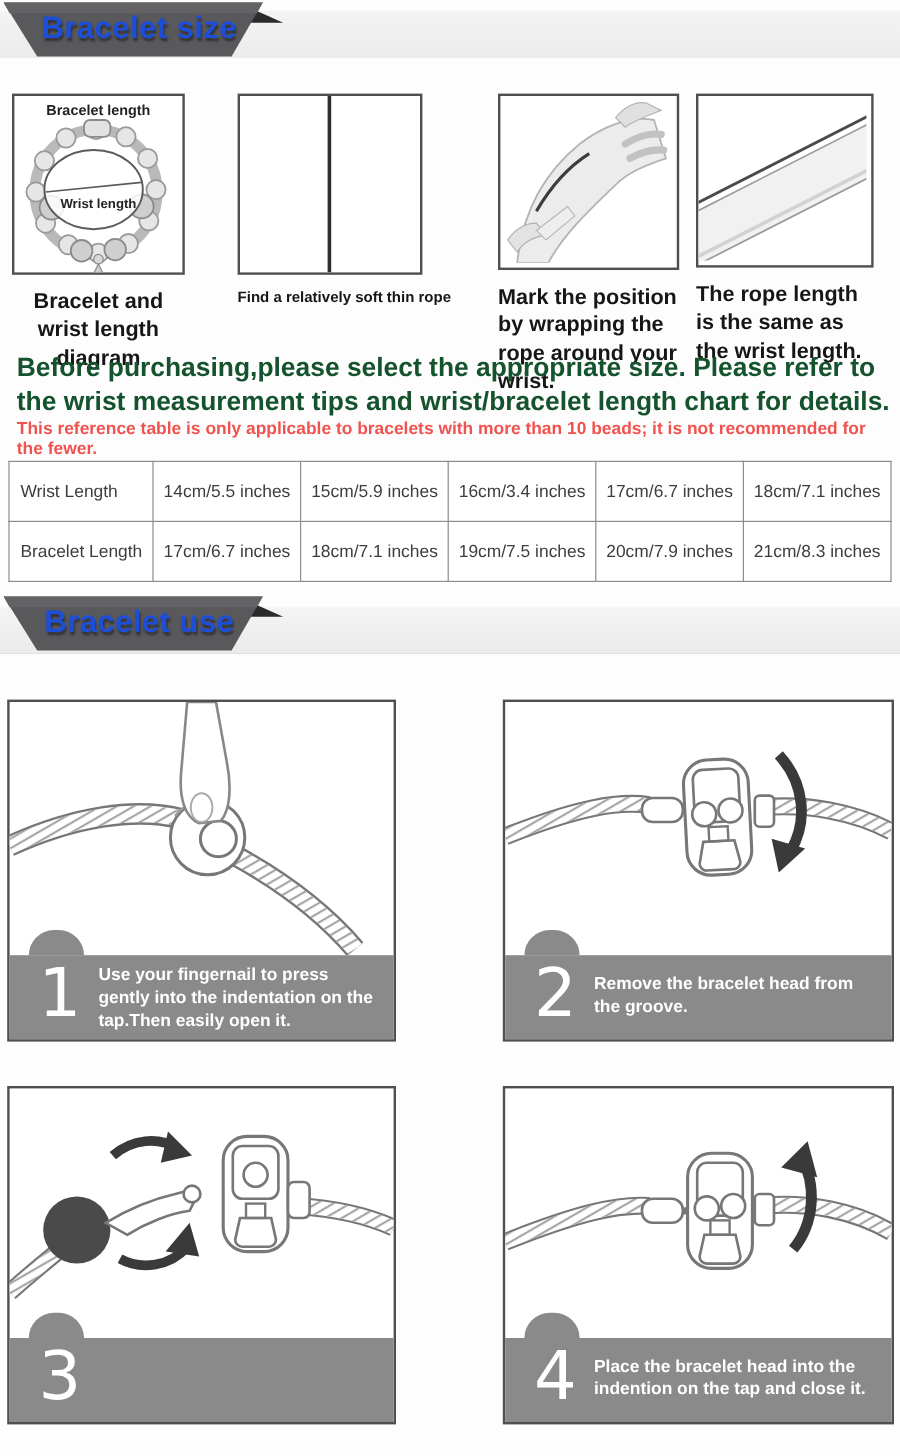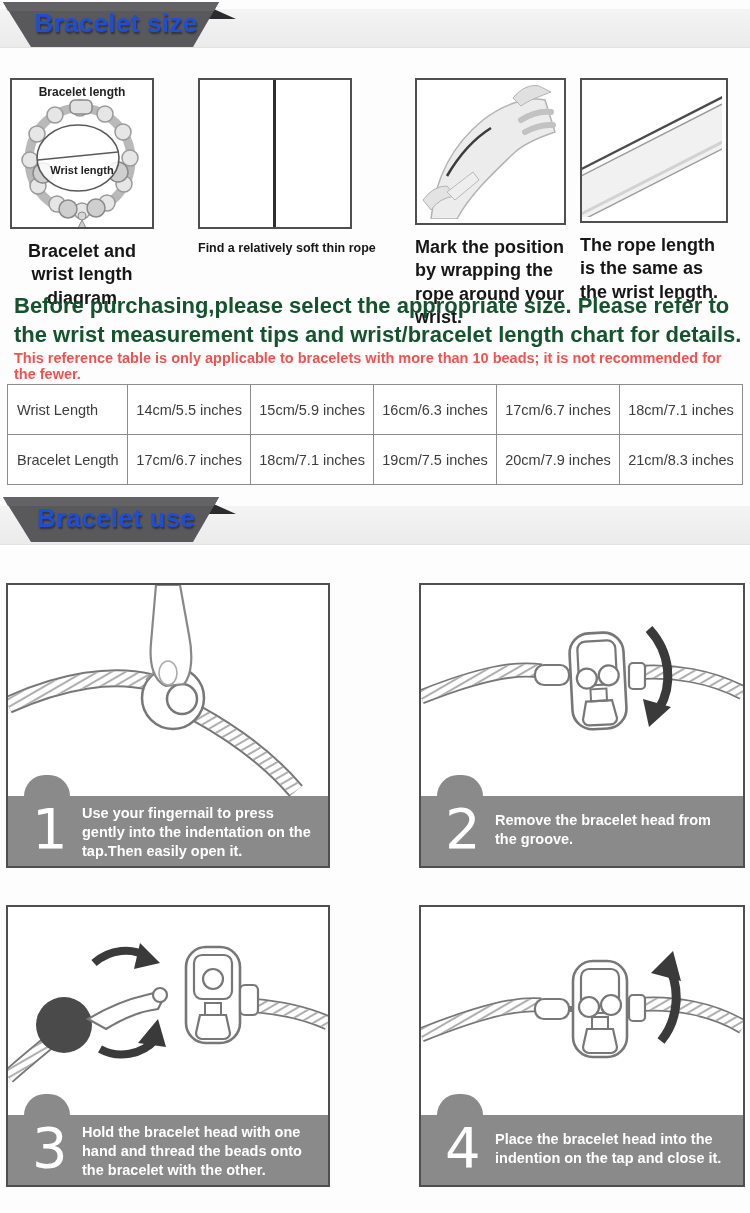--- a/index.html
+++ b/index.html
@@ -161,21 +161,21 @@
 
 <div class="purchase-note">Before purchasing,please select the appropriate size. Please refer to the wrist measurement tips and wrist/bracelet length chart for details.</div>
 <div class="reference-warning">This reference table is only applicable to bracelets with more than 10 beads; it is not recommended for the fewer.</div>
 
 <table class="size-table">
   <tbody>
       <tr>
     <th>Wrist Length</th>
     <td>14cm/5.5 inches</td>
     <td>15cm/5.9 inches</td>
-    <td>16cm/6.3 inches</td>
+    <td>16cm/3.4 inches</td>
     <td>17cm/6.7 inches</td>
     <td>18cm/7.1 inches</td>
   </tr>
   <tr>
     <th>Bracelet Length</th>
     <td>17cm/6.7 inches</td>
     <td>18cm/7.1 inches</td>
     <td>19cm/7.5 inches</td>
     <td>20cm/7.9 inches</td>
     <td>21cm/8.3 inches</td>
@@ -299,21 +299,20 @@
       <rect x="186" y="48" width="38" height="44" rx="8" fill="none" stroke="#777" stroke-width="2.2"></rect>
       <circle cx="205" cy="72" r="10" fill="#fff" stroke="#777" stroke-width="2.2"></circle>
       <rect x="197" y="96" width="16" height="12" fill="none" stroke="#777" stroke-width="2"></rect>
       <path d="M192,108 h26 l4,18 a6,6 0 0 1 -6,6 h-22 a6,6 0 0 1 -6,-6 z" fill="none" stroke="#777" stroke-width="2.2"></path>
       <rect x="232" y="78" width="18" height="30" rx="5" fill="#fff" stroke="#777" stroke-width="2.2"></rect>
     </g>
   </svg>
   <div class="step-cap">
     <div class="bump"></div>
     <div class="num">3</div>
-    <div class="txt">Hold the bracelet head with one hand and thread the beads onto the bracelet with the other.</div>
   </div>
 </div>
 
 <div class="panel p4">
   <svg class="art" width="322" height="208" viewBox="0 0 322 208">
     <defs>
       <pattern id="h4" width="7" height="7" patternUnits="userSpaceOnUse" patternTransform="rotate(60)">
         <line x1="1" y1="0" x2="1" y2="7" stroke="#9a9a9a" stroke-width="1.6"></line>
       </pattern>
     </defs>

